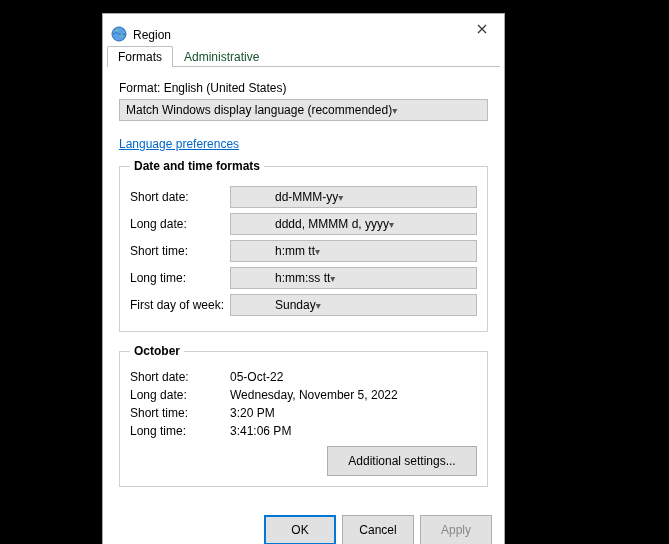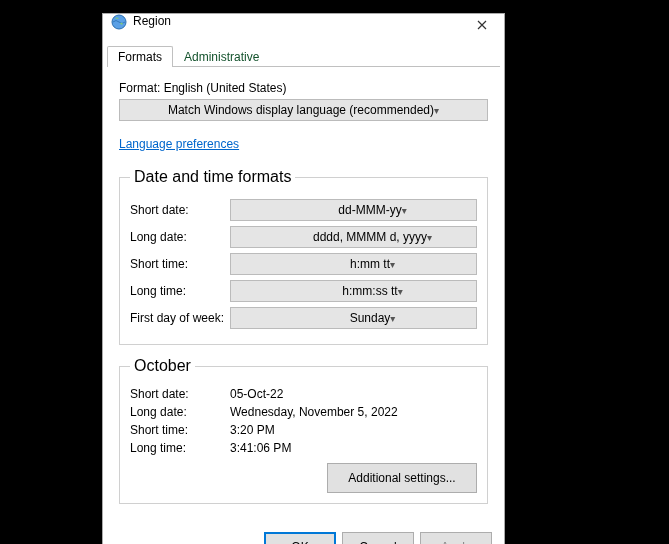--- a/index.html
+++ b/index.html
@@ -15,21 +15,21 @@
     .dialog {
       position:absolute;
       left:102px; top:13px;
       width:403px;
       background:#fff;
       border:1px solid #aaa;
       box-shadow:0 2px 10px rgba(0,0,0,0.3);
     }
     .titlebar {
       display:flex;
-      align-items:flex-start;
+      align-items:flex-end;
       height:28px;
       padding:0 2px 0 8px;
       background:#fff;
     }
     .titlebar .icon {
       width:16px; height:16px;
       margin-right:6px;
     }
     .titlebar .title { flex:1; font-size:12px; }
     .titlebar .close {
@@ -62,47 +62,48 @@
     }
     .tab.inactive { color:#14532d; }
 
     .content {
       padding:14px 16px 8px 16px;
     }
     .format-label { margin-bottom:4px; }
     .combo {
       display:flex;
       align-items:center;
-      justify-content:center;
+      justify-content:flex-start;
       background:#e5e5e5;
       border:1px solid #bbb;
       height:22px;
       padding:0 6px;
       font-size:12px;
       cursor:pointer;
     }
     .combo .chev { color:#555; font-size:10px; }
     .main-combo { width:100%; }
 
     .link {
       color:#0066cc;
       text-decoration:underline;
       margin-top:16px;
-      margin-bottom:17px;
+      margin-bottom:8px;
       cursor:pointer;
     }
 
     fieldset.group {
       border:1px solid #d0d0d0;
       padding:8px 10px 10px 10px;
       margin:0 0 12px 0;
     }
     fieldset.group legend {
       padding:0 4px;
-      font-size:16px;
+      font-size:12px;
+      font-weight:bold;
     }
     .row {
       display:flex;
       align-items:center;
       margin:5px 0;
     }
     .row .lbl { width:100px; }
     .row .combo { flex:1;padding-left:44px; }
 
     .ex-row { display:flex; margin:4px 0; }

